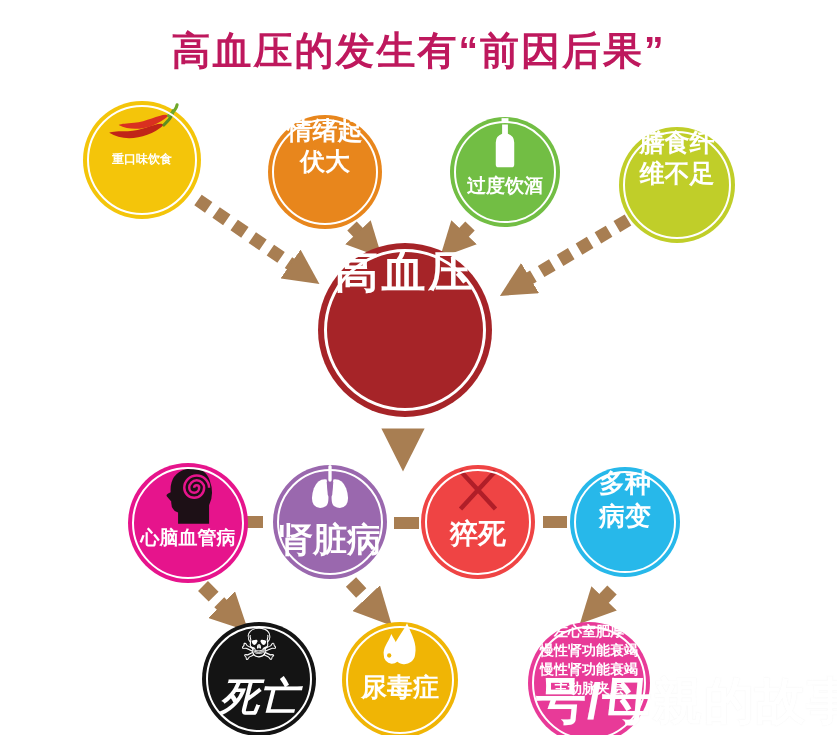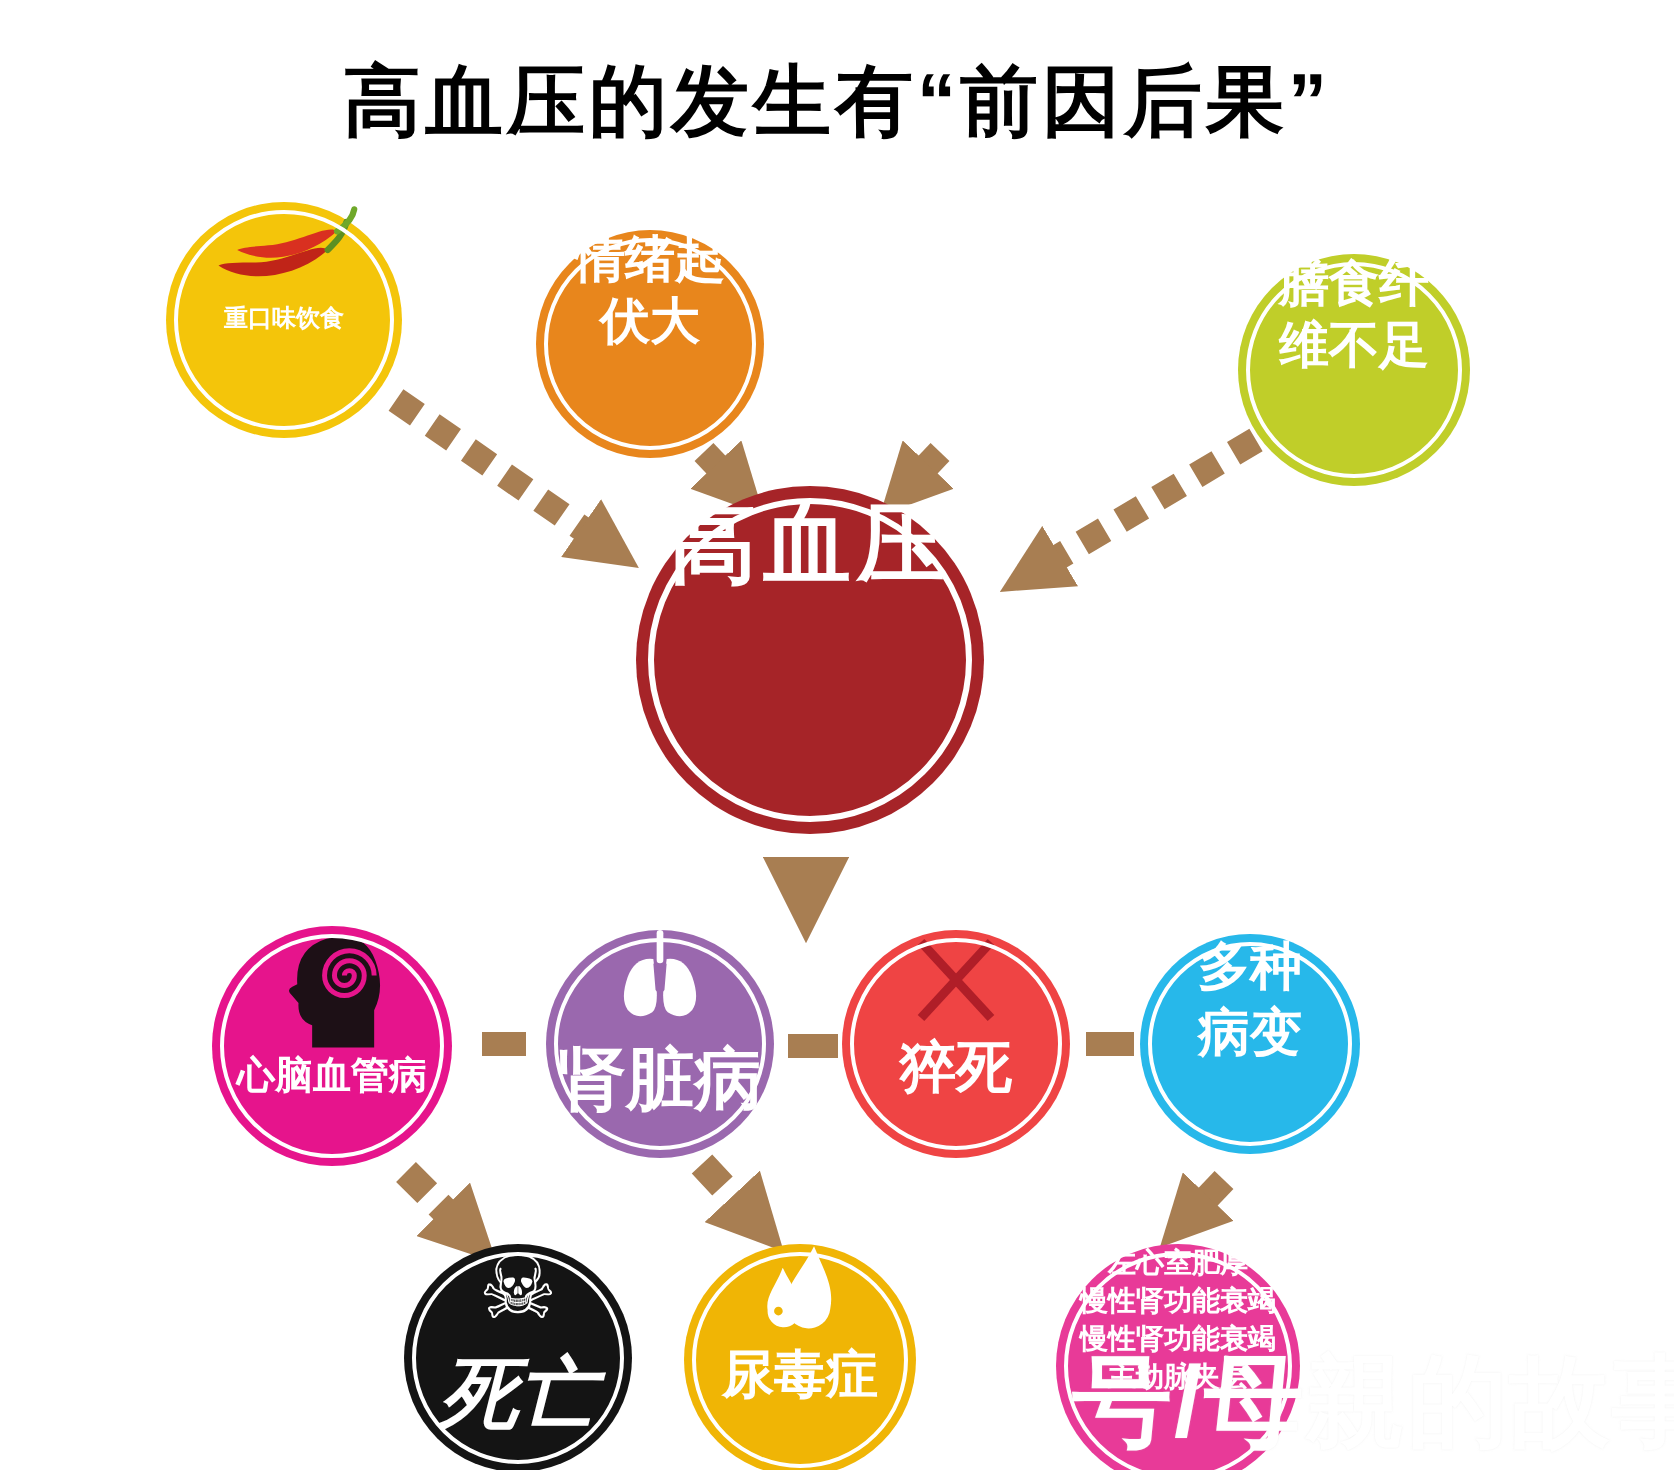--- a/index.html
+++ b/index.html
@@ -2,21 +2,21 @@
 <html><head>
 <meta charset="utf-8">
 <style>
   html,body{margin:0;padding:0;background:#fff;}
   #canvas{
     position:relative;width:837px;height:735px;background:#ffffff;overflow:hidden;
     font-family:"Liberation Sans","DejaVu Sans",sans-serif;
   }
   .title{
     position:absolute;top:24px;left:0;width:100%;text-align:center;
-    font-size:39px;font-weight:bold;color:#000000;letter-spacing:2px;
+    font-size:39px;font-weight:bold;color:#be185d;letter-spacing:2px;
   }
   .circle{
     position:absolute;border-radius:50%;
     display:flex;flex-direction:column;align-items:center;justify-content:flex-start;
     color:#fff;font-weight:bold;text-align:center;box-sizing:border-box;
   }
   .circle .ring{
     position:absolute;inset:4px;border:2px solid #ffffff;border-radius:50%;pointer-events:none;
   }
   .circle.big .ring{inset:6px;border-width:3px;}
@@ -24,21 +24,21 @@
   
   #c1{left:83px;top:101px;width:118px;height:118px;background:#f4c50a;}
   #c1 .lbl{font-size:12px;margin-top:2px;}
   #c2{left:268px;top:115px;width:114px;height:114px;background:#e8861c;font-size:25px;line-height:31px;}
   #c3{left:450px;top:117px;width:110px;height:110px;background:#72be44;}
   #c3 .lbl{font-size:19px;margin-top:4px;}
   #c4{left:619px;top:127px;width:116px;height:116px;background:#c0ce29;font-size:25px;line-height:31px;}
   
   #center{left:318px;top:243px;width:174px;height:174px;background:#a62428;font-size:44px;letter-spacing:3px;}
   
-  #e1{left:106px;top:463px;width:120px;height:120px;background:#e6148c;}
+  #e1{left:128px;top:463px;width:120px;height:120px;background:#e6148c;}
   #e1 .lbl{font-size:19px;margin-top:0px;}
   #e2{left:273px;top:465px;width:114px;height:114px;background:#9a68ae;}
   #e2 .lbl{font-size:34px;margin-top:2px;}
   #e3{left:421px;top:465px;width:114px;height:114px;background:#ef4444;}
   #e3 .lbl{font-size:28px;margin-top:0px;}
   #e4{left:570px;top:467px;width:110px;height:110px;background:#27b8ea;font-size:26px;line-height:33px;}
   
   #o1{left:202px;top:622px;width:114px;height:114px;background:#141414;}
   #o1 .skull{font-size:44px;line-height:46px;}
   #o1 .lbl{font-size:39px;margin-top:2px;font-style:italic;}
@@ -94,20 +94,30 @@
     </span>
     <span class="lbl">重口味饮食</span>
   </div>
 
   <div class="circle" id="c2">
     <span class="ring"></span>
     <span>情绪起</span>
     <span>伏大</span>
   </div>
 
+  <div class="circle" id="c3">
+    <span class="ring"></span>
+    <span class="icon">
+      <svg width="26" height="52" viewBox="0 0 40 90">
+        <rect x="14" y="2" width="12" height="8" fill="#fff"></rect>
+        <path d="M15 13 h10 v16 q11 4 11 15 v38 q0 5 -5 5 h-22 q-5 0 -5 -5 v-38 q0 -11 11 -15 z" fill="#fff"></path>
+      </svg>
+    </span>
+    <span class="lbl">过度饮酒</span>
+  </div>
 
   <div class="circle" id="c4">
     <span class="ring"></span>
     <span>膳食纤</span>
     <span>维不足</span>
   </div>
 
   <div class="circle big" id="center">
     <span class="ring"></span>
     <span>高血压</span>

